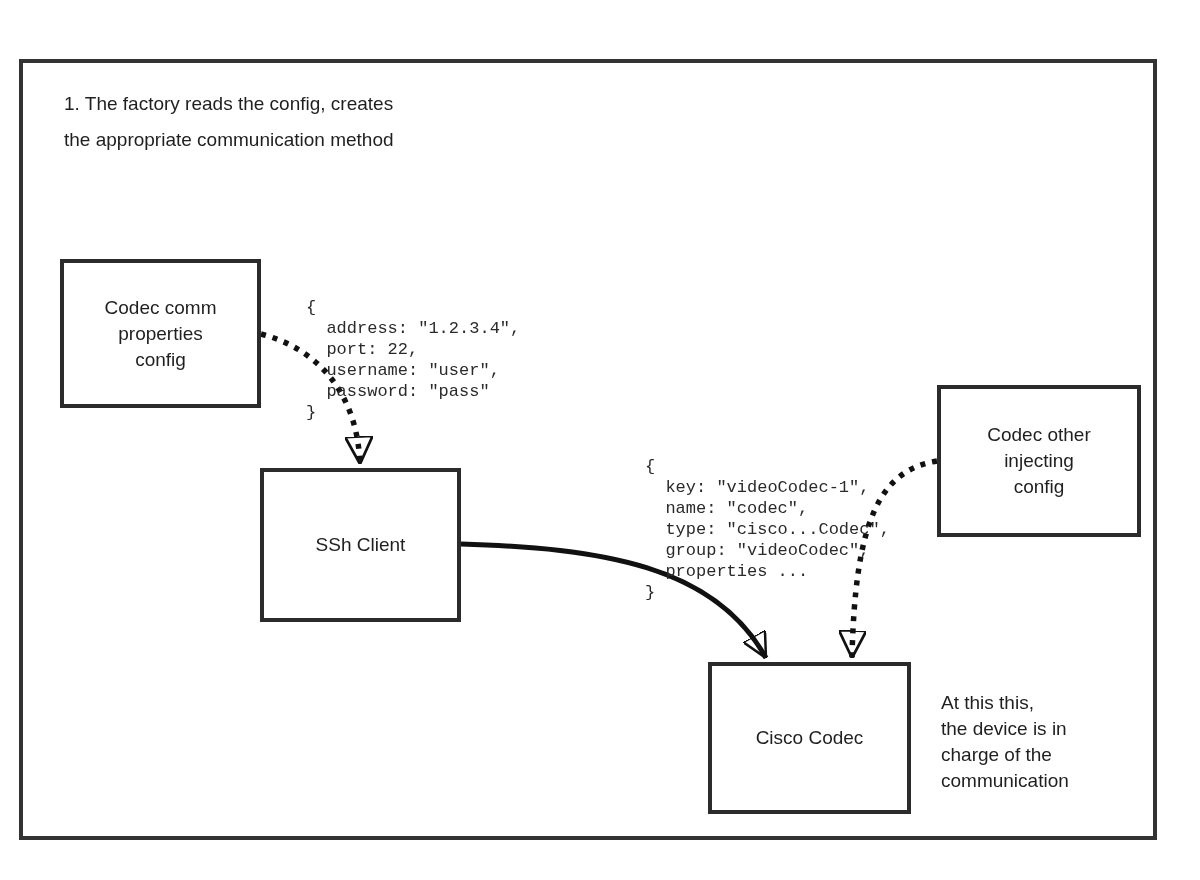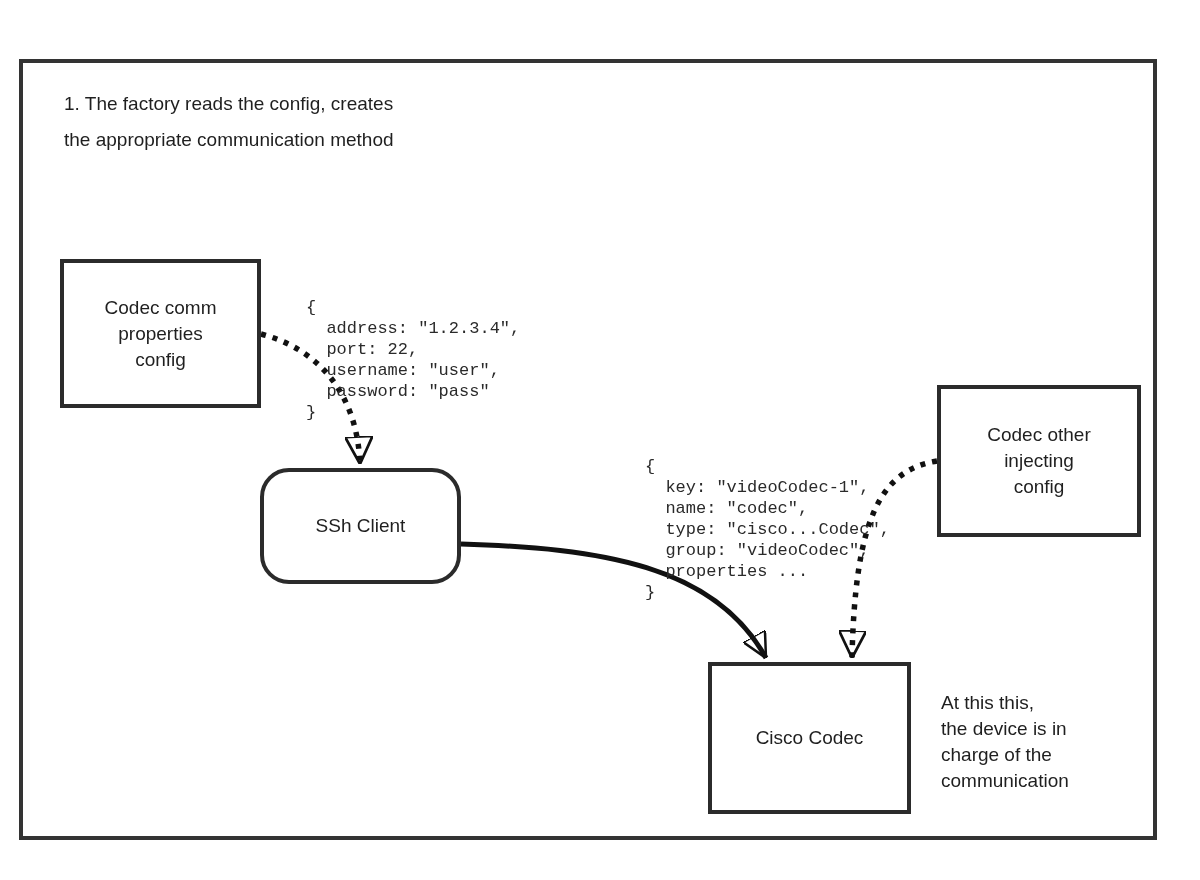--- a/index.html
+++ b/index.html
@@ -42,21 +42,21 @@
     background: #ffffff;
     display: flex;
     align-items: center;
     justify-content: center;
     text-align: center;
     font-size: 19px;
     line-height: 26px;
     white-space: pre-line;
   }
   .dbox.codec-comm  { left: 60px;  top: 259px; width: 201px; height: 149px; }
-  .dbox.ssh-client  { left: 260px; top: 468px; width: 201px; height: 116px; border-radius: 29px; }
+  .dbox.ssh-client  { left: 260px; top: 468px; width: 201px; height: 154px; }
   .dbox.codec-other { left: 937px; top: 385px; width: 204px; height: 152px; }
   .dbox.cisco-codec { left: 708px; top: 662px; width: 203px; height: 152px; }
   .code {
     position: absolute;
     font-family: "Liberation Mono", monospace;
     font-size: 17px;
     line-height: 21px;
     white-space: pre;
     color: #2a2a2a;
   }

